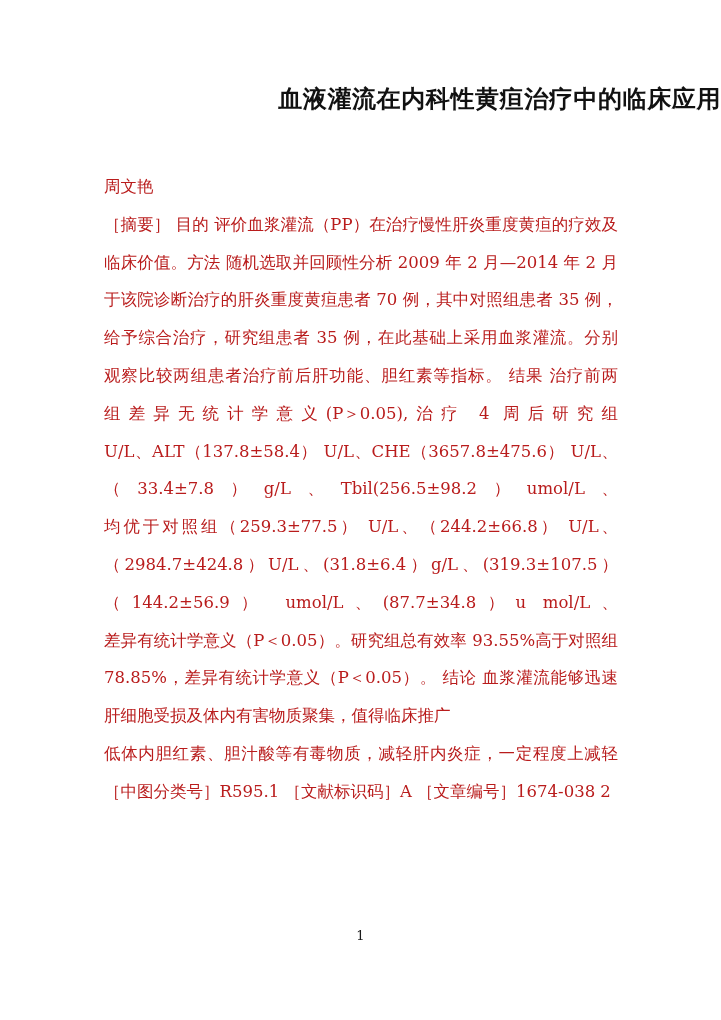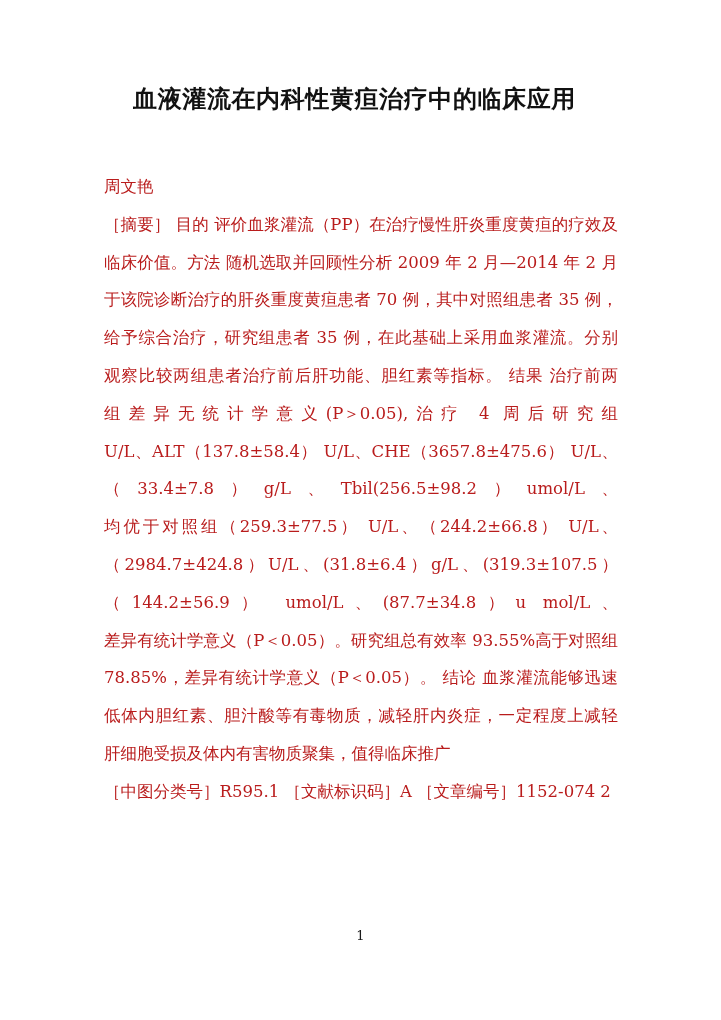--- a/index.html
+++ b/index.html
@@ -17,23 +17,23 @@
   }
   .page {
     position: relative;
     width: 721px;
     height: 1020px;
     box-sizing: border-box;
   }
   .doc-title {
     position: absolute;
     left: 0;
-    right: 12px;
+    right: 0;
     top: 82px;
-    text-align: center;
+    text-align: right;
     font-family: "DejaVu Serif", "Liberation Serif", serif;
     font-size: 24px;
     font-weight: 700;
     letter-spacing: 0.6px;
     color: #111111;
     line-height: 34px;
   }
   .body-block {
     position: absolute;
     left: 104px;
@@ -86,23 +86,23 @@
     <div class="line just">给予综合治疗，研究组患者 35 例，在此基础上采用血浆灌流。分别</div>
     <div class="line just">观察比较两组患者治疗前后肝功能、胆红素等指标。 结果 治疗前两</div>
     <div class="line just">组差异无统计学意义(P＞0.05),治疗 4 周后研究组 AST(135.5±68.2)</div>
     <div class="line just">U/L、ALT（137.8±58.4） U/L、CHE（3657.8±475.6） U/L、ALB</div>
     <div class="line just">（33.4±7.8）g/L、Tbil(256.5±98.2）umol/L、Dbil(137.8±68.4）</div>
     <div class="line just">均优于对照组（259.3±77.5） U/L、（244.2±66.8） U/L、</div>
     <div class="line just">（2984.7±424.8）U/L、(31.8±6.4）g/L、(319.3±107.5）umol/L、</div>
     <div class="line just">（144.2±56.9） umol/L、(87.7±34.8）u mol/L、(61.8±6.4）%，</div>
     <div class="line just">差异有统计学意义（P＜0.05）。研究组总有效率 93.55%高于对照组</div>
     <div class="line just">78.85%，差异有统计学意义（P＜0.05）。 结论 血浆灌流能够迅速降</div>
+    <div class="line">肝细胞受损及体内有害物质聚集，值得临床推广</div>
     <div class="line just">低体内胆红素、胆汁酸等有毒物质，减轻肝内炎症，一定程度上减轻</div>
-    <div class="line">肝细胞受损及体内有害物质聚集，值得临床推广</div>
 
 
-    <div class="line">［中图分类号］R595.1 ［文献标识码］A ［文章编号］1152-074 2</div>
+    <div class="line">［中图分类号］R595.1 ［文献标识码］A ［文章编号］1674-038 2</div>
 
   </div>
 
   <div class="page-number">1</div>
 
 </div>
 
 </body></html>

